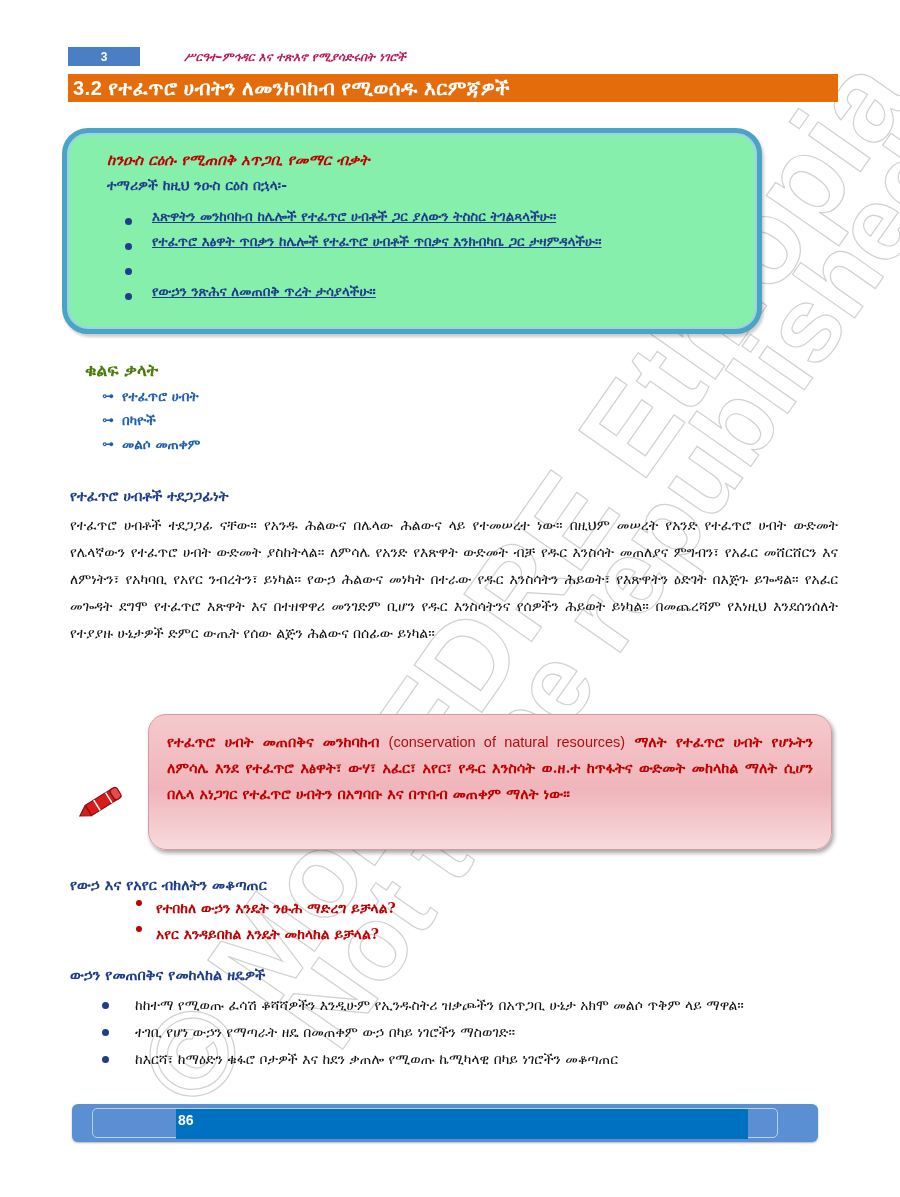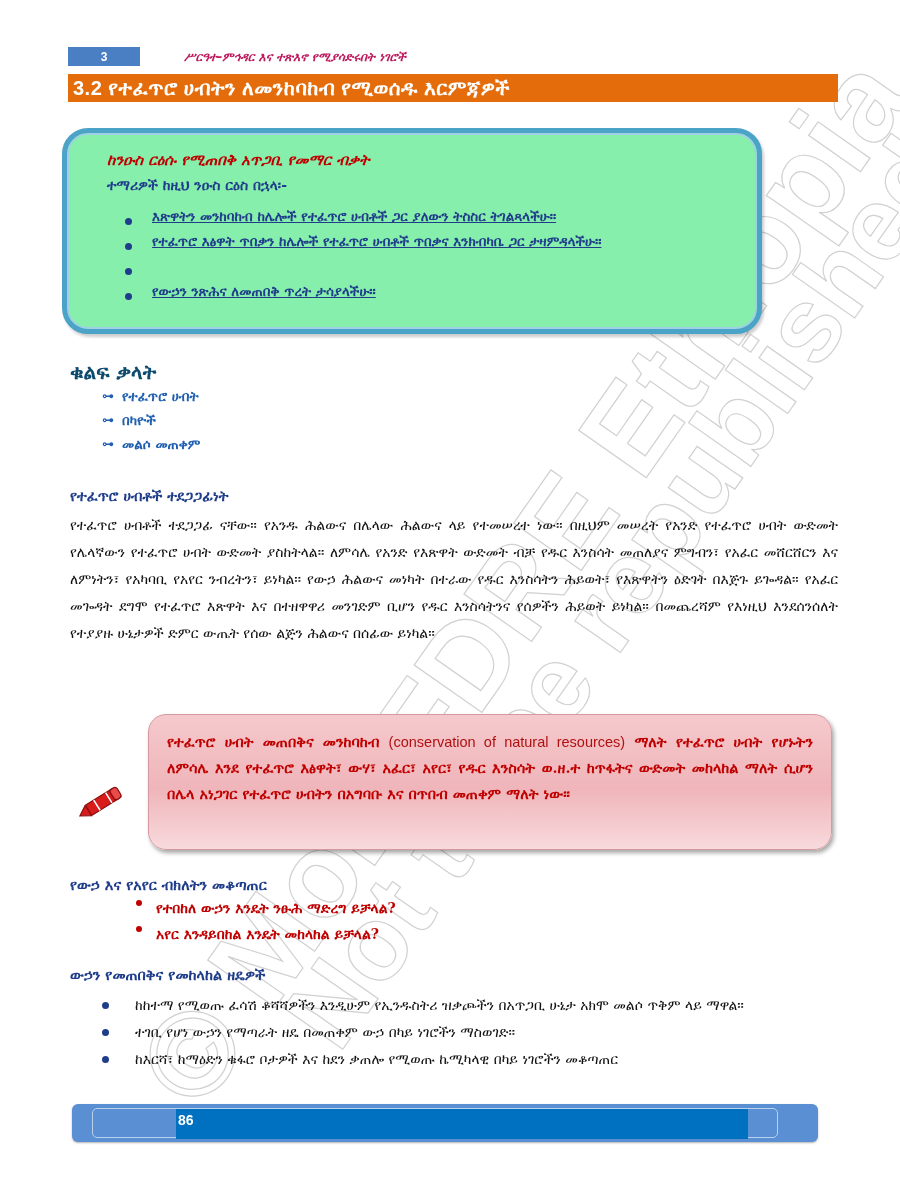--- a/index.html
+++ b/index.html
@@ -12,21 +12,21 @@
 
     .section-bar { position: absolute; top: 74px; left: 68px; width: 770px; height: 28px; background: #e46c0a; color: #fff; font-family: "Liberation Sans", "DejaVu Sans", sans-serif; font-size: 20px; font-weight: bold; display: flex; align-items: center; padding-left: 5px; letter-spacing: 0.5px; }
 
     .objectives-box { position: absolute; top: 128px; left: 62px; width: 700px; height: 206px; background: #86efac; border: 5px solid #4ba3c7; border-radius: 26px; box-shadow: inset 0 0 0 2px #9fd0e3, 2px 3px 3px rgba(0,0,0,0.2); padding: 18px 0 0 40px; }
     .obj-title { color: #c00000; font-style: italic; font-weight: bold; font-size: 15px; margin-bottom: 8px; }
     .obj-intro { color: #1f3d8a; font-weight: bold; font-size: 14px; margin-left: 0; margin-bottom: 6px; }
     .obj-list { list-style: none; margin-left: 18px; }
     .obj-list li { color: #1f3d8a; font-weight: bold; font-size: 13.5px; height: 25px; display: flex; align-items: flex-end; text-decoration: underline; }
     .obj-list li .dot { width: 7px; height: 7px; border-radius: 50%; background: #1f3d8a; margin-right: 20px; flex-shrink: 0; }
 
-    .keywords-title { position: absolute; top: 360px; left: 70px; color: #0c4a6e; font-weight: bold; font-size: 20px; }
+    .keywords-title { position: absolute; top: 360px; left: 85px; color: #4d7c0f; font-weight: bold; font-size: 17px; }
     .keywords-list { position: absolute; top: 384px; left: 102px; list-style: none; }
     .keywords-list li { height: 24px; display: flex; align-items: center; color: #1e5fb0; font-weight: bold; font-size: 13.5px; }
     .key-icon { font-family: "DejaVu Sans", sans-serif; font-size: 12px; color: #1e5fb0; margin-right: 8px; }
 
     .subheading { position: absolute; left: 70px; color: #1f3d8a; font-weight: bold; font-size: 14.5px; text-align: right; }
     .para { position: absolute; top: 512px; left: 70px; width: 768px; font-size: 14px; line-height: 27px; text-align: justify; color: #111; }
 
     .definition-box { position: absolute; top: 714px; left: 148px; width: 684px; height: 136px; border-radius: 18px; background: linear-gradient(180deg, #f5c9cc 0%, #efb5ba 55%, #f8dadc 100%); border: 1px solid #d59aa0; box-shadow: 2px 3px 4px rgba(0,0,0,0.35); padding: 14px 18px 0 18px; color: #c00000; font-weight: bold; font-size: 14.5px; line-height: 26px; text-align: justify; }
     .definition-box .eng { font-family: "Liberation Sans", sans-serif; font-weight: normal; color: #b01010; }
     .pencil { position: absolute; top: 780px; left: 74px; width: 56px; height: 44px; }

